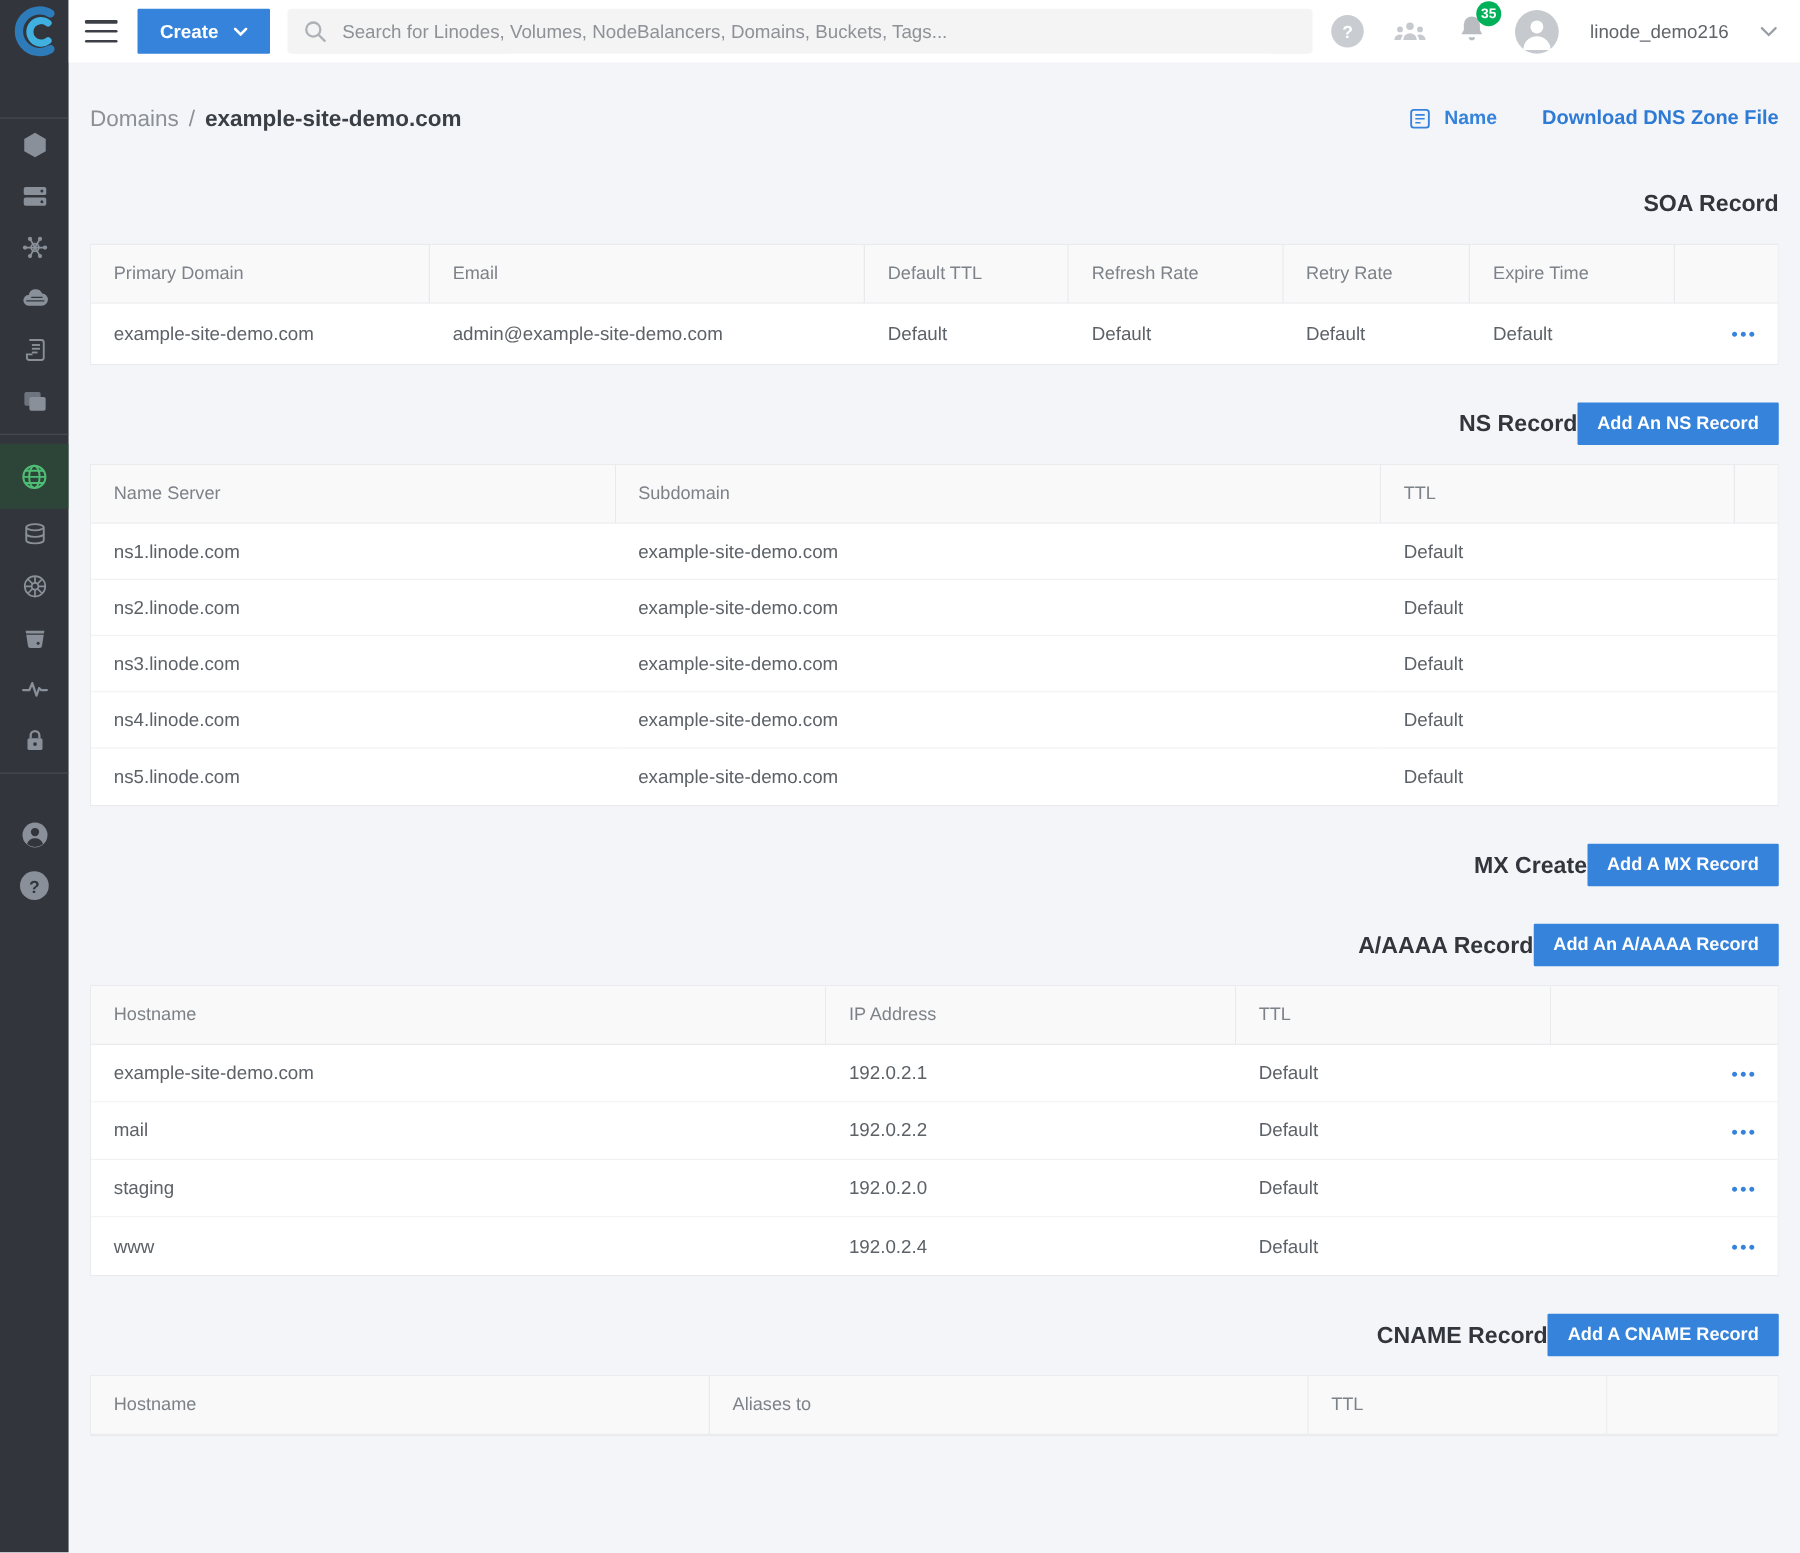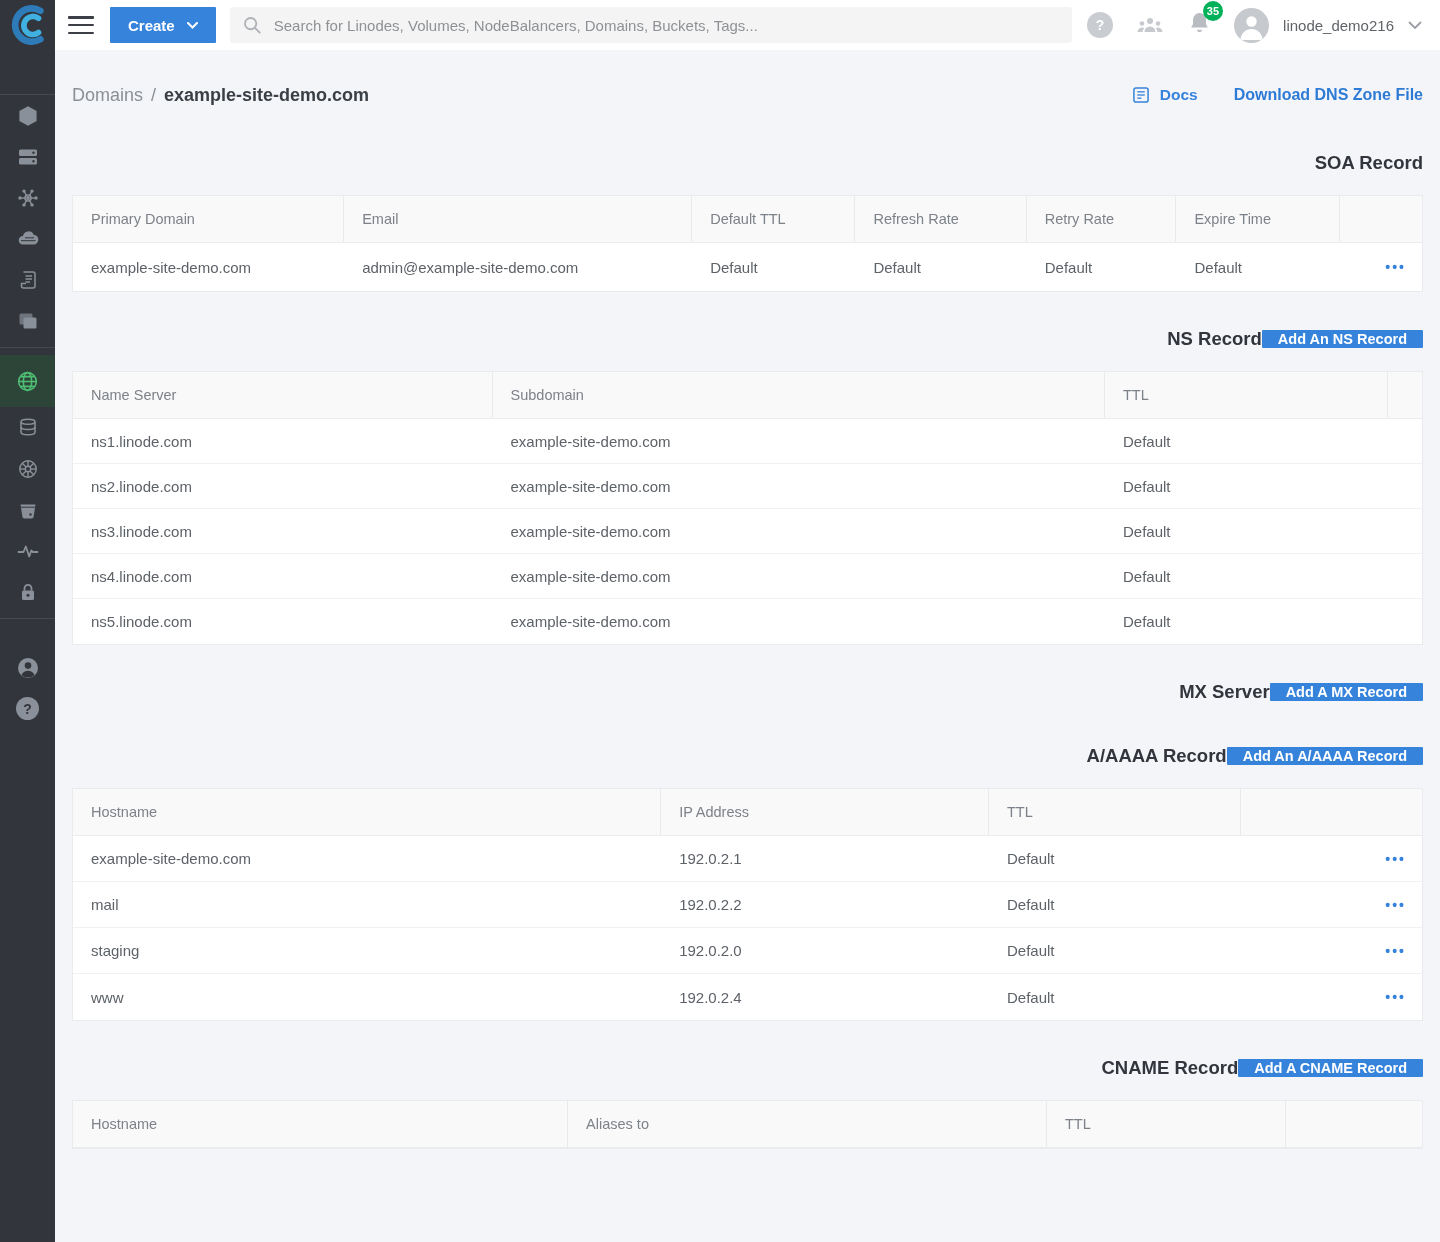--- a/index.html
+++ b/index.html
@@ -56,41 +56,41 @@
   .circle-help-top {
     width:26px; height:26px; border-radius:50%; background:#c9ccd1; border:none;
     color:#fff; font-size:14px; font-weight:bold; display:flex; align-items:center; justify-content:center; cursor:pointer;
   }
   .bell-wrap { position:relative; background:none; border:none; padding:0; cursor:pointer; }
   .badge {
     position:absolute; top:-9px; right:-11px; min-width:20px; height:20px; padding:0 4px;
     border-radius:10px; background:#00b159; color:#fff; font-size:11px; font-weight:bold;
     display:flex; align-items:center; justify-content:center;
   }
-  .user-menu { display:flex; align-items:center; gap:14px; background:none; border:none; padding:0; cursor:pointer; }
+  .user-menu { display:flex; align-items:center; gap:25px; background:none; border:none; padding:0; cursor:pointer; }
   .avatar { width:35px; height:35px; border-radius:50%; background:#c6c9cd; overflow:hidden; display:flex; align-items:flex-end; justify-content:center; }
   .username { font-family:inherit; font-size:15px; color:#606469; }
   .plain-icon-btn { background:none; border:none; padding:0; cursor:pointer; display:flex; }
 
   
   .content { flex:1; padding:30px 17px 0 17px; overflow:hidden; }
   .breadcrumb-row { display:flex; align-items:center; justify-content:space-between; height:30px; }
   .breadcrumb { display:flex; align-items:center; gap:8px; font-size:18px; }
   .breadcrumb a { color:#8b9095; text-decoration:none; cursor:pointer; }
   .breadcrumb .sep { color:#8b9095; }
   .breadcrumb .current { color:#3a3f46; font-weight:bold; }
   .doc-links { display:flex; align-items:center; gap:36px; }
   .docs-link { display:flex; align-items:center; gap:9px; color:#3683dc; font-size:15.5px; font-weight:bold; text-decoration:none; cursor:pointer; }
   .download-link { color:#2e7bd6; font-size:16px; font-weight:bold; text-decoration:none; cursor:pointer; }
 
   .section-head { margin:30px 0 15px 0; height:34px; display:flex; align-items:center; justify-content:flex-end; }
   .section-first .section-head { margin-top:36px; }
   .section-title { margin:0; font-size:18.5px; font-weight:bold; color:#32363c; }
   .add-btn {
-    height:18px; padding:0 16px; background:#3683dc; color:#fff; border:none; border-radius:1px;
+    height:34px; padding:0 16px; background:#3683dc; color:#fff; border:none; border-radius:1px;
     font-family:inherit; font-size:14.5px; font-weight:bold; cursor:pointer;
   }
 
   table.tbl {
     width:100%; border-collapse:separate; border-spacing:0; table-layout:fixed;
     background:#fff; border:1px solid #e9ebee;
   }
   .tbl th {
     height:47px; background:#f9f9fa; text-align:left; padding:0 10px 0 18px;
     font-size:14.5px; font-weight:normal; color:#7d8288;
@@ -349,21 +349,21 @@
           <span class="current">example-site-demo.com</span>
         </div>
         <div class="doc-links">
           <a class="docs-link">
             <svg width="20" height="20" viewBox="0 0 24 24">
               <rect x="3.5" y="3.5" width="17" height="17" rx="2.5" fill="none" stroke="#3683dc" stroke-width="1.8"></rect>
               <line x1="7.5" y1="8.2" x2="16.5" y2="8.2" stroke="#3683dc" stroke-width="1.6"></line>
               <line x1="7.5" y1="12" x2="16.5" y2="12" stroke="#3683dc" stroke-width="1.6"></line>
               <line x1="7.5" y1="15.8" x2="12.5" y2="15.8" stroke="#3683dc" stroke-width="1.6"></line>
             </svg>
-            <span>Docs</span>
+            <span>Name</span>
           </a>
           <a class="download-link">Download DNS Zone File</a>
         </div>
       </div>
 
       <section class="section section-first">
         <div class="section-head">
           <h2 class="section-title">SOA Record</h2>
         </div>
         <table class="tbl tbl-soa">
@@ -436,21 +436,21 @@
                 <td>example-site-demo.com</td>
                 <td>Default</td>
                 <td class="actions"></td>
               </tr>
             </tbody>
         </table>
       </section>
 
       <section class="section">
         <div class="section-head">
-          <h2 class="section-title">MX Server</h2>
+          <h2 class="section-title">MX Create</h2>
           <button class="add-btn">Add A MX Record</button>
         </div>
       </section>
 
       <section class="section">
         <div class="section-head">
           <h2 class="section-title">A/AAAA Record</h2>
           <button class="add-btn">Add An A/AAAA Record</button>
         </div>
         <table class="tbl tbl-a">

